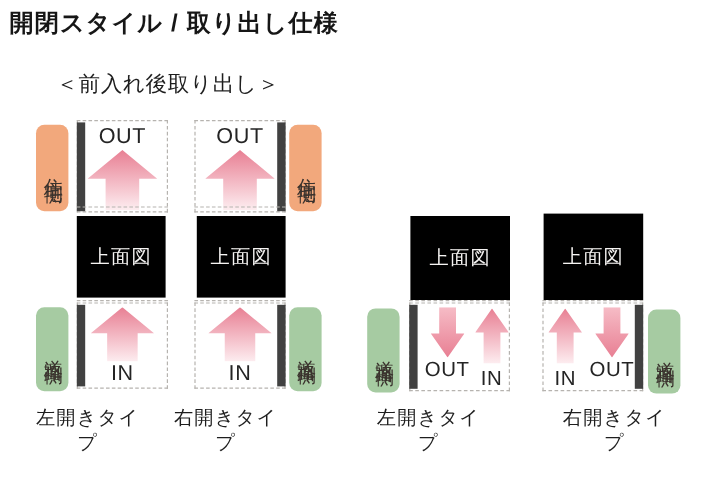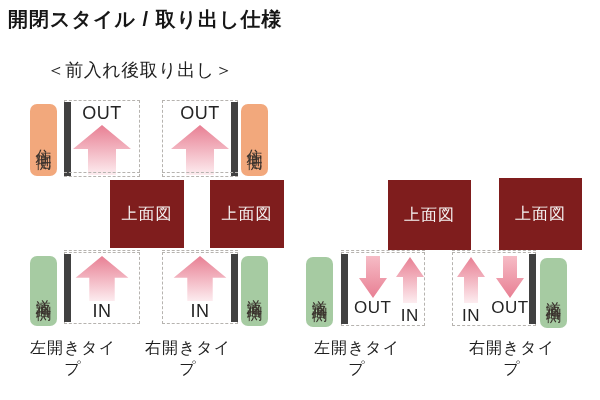--- a/index.html
+++ b/index.html
@@ -19,22 +19,22 @@
   .vlabel.orange{background:#f2a87c;}
   .vlabel.green{background:#a6cba2;}
   .bar{background:#414141;}
   .passage{
     border:1px dashed #b6b3af;background:#fff;
     display:flex;box-sizing:border-box;
   }
   .passage.vert{flex-direction:column;align-items:center;}
   .passage.horiz{flex-direction:row;align-items:flex-start;}
   .graybox{
-    background:#7f1d1d;color:#f6f4f3;display:flex;align-items:center;justify-content:center;
-    font-size:16px;letter-spacing:1px;margin-left:46px;
+    background:#000000;color:#f6f4f3;display:flex;align-items:center;justify-content:center;
+    font-size:16px;letter-spacing:1px;
   }
   .dline{border-top:1px dashed #b6b3af;height:0;}
   .dirlabel{font-size:18px;letter-spacing:0.5px;color:#242424;text-align:center;line-height:1.2;}
   .dirlabel.small{font-size:17px;}
   .cap{font-size:16px;text-align:center;color:#1e1e1e;letter-spacing:1px;}
   .col{display:flex;flex-direction:column;align-items:center;}
 </style>
 </head>
 <body>
 

